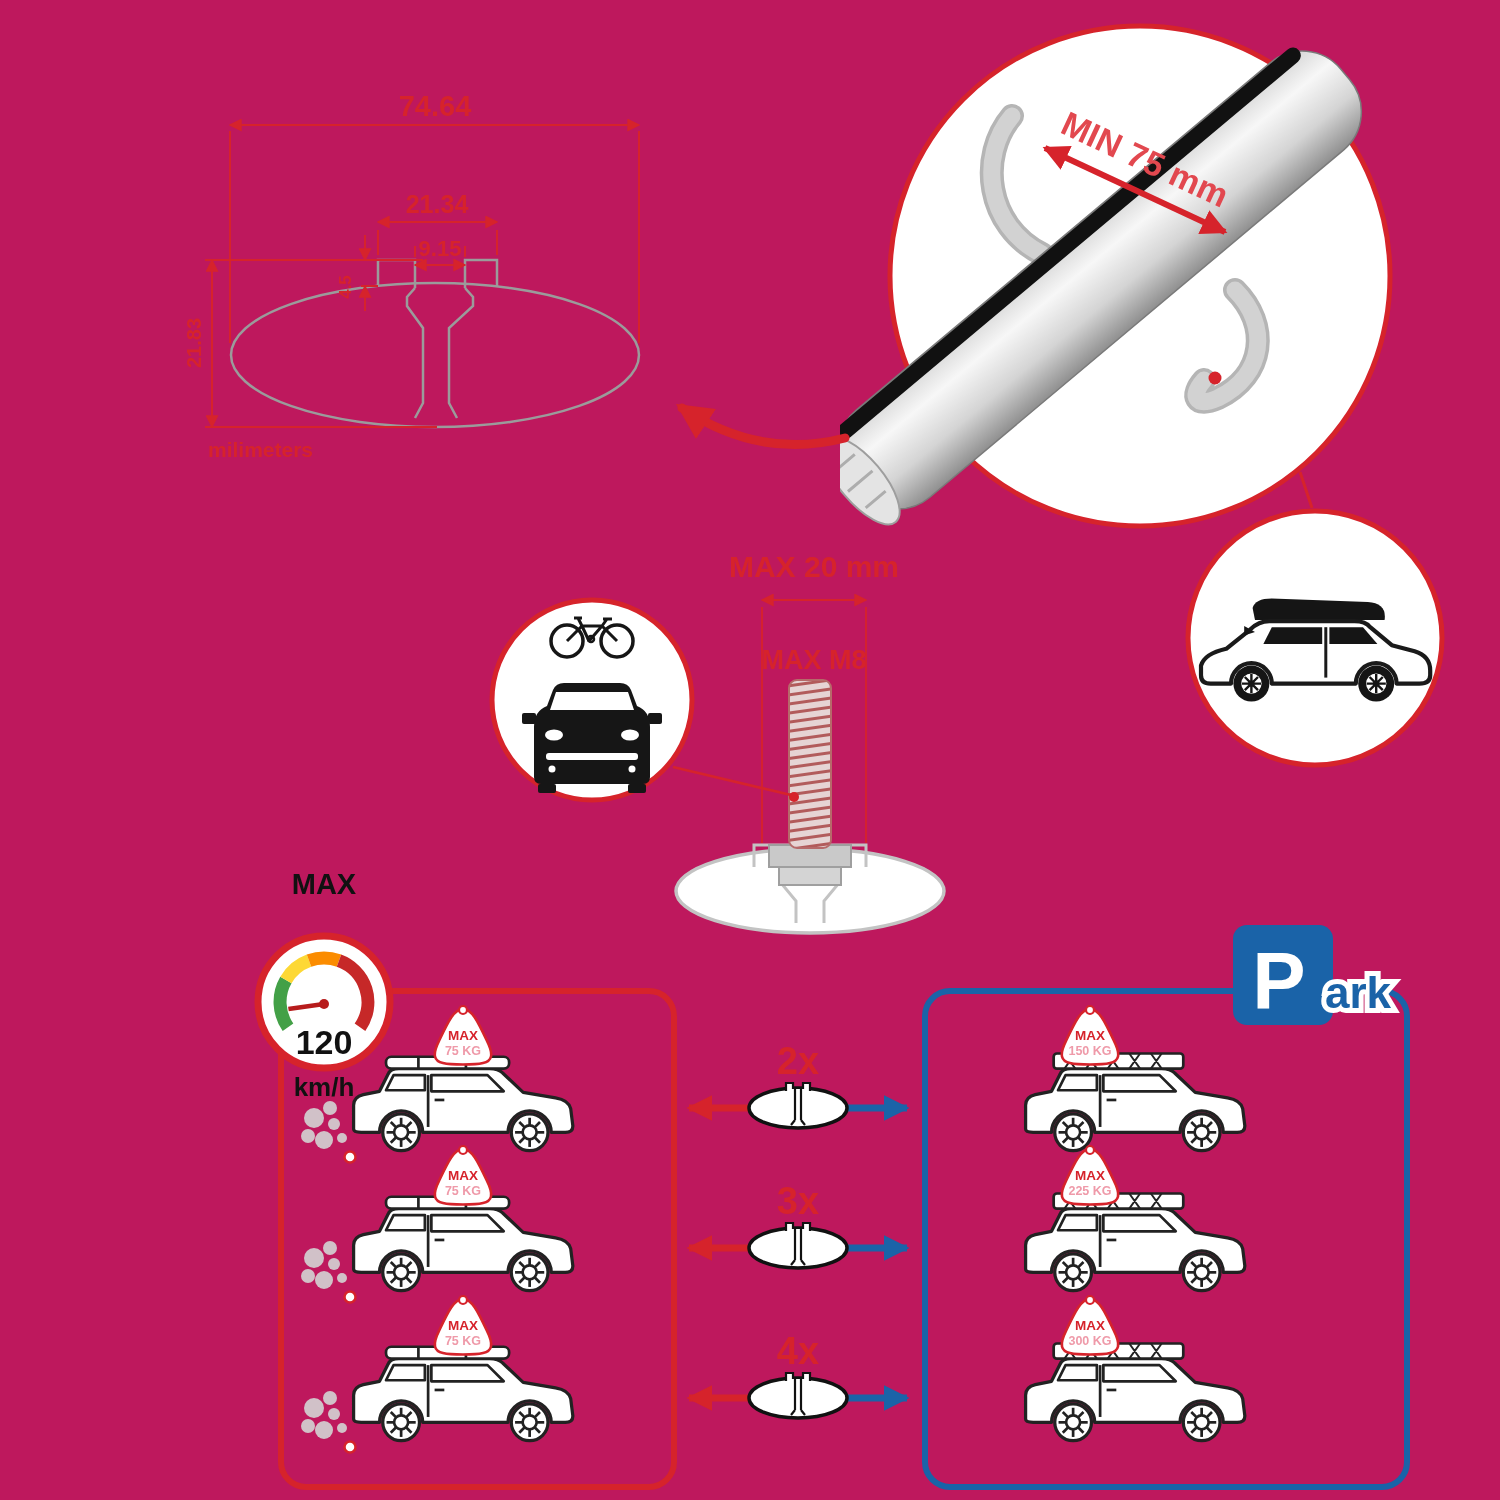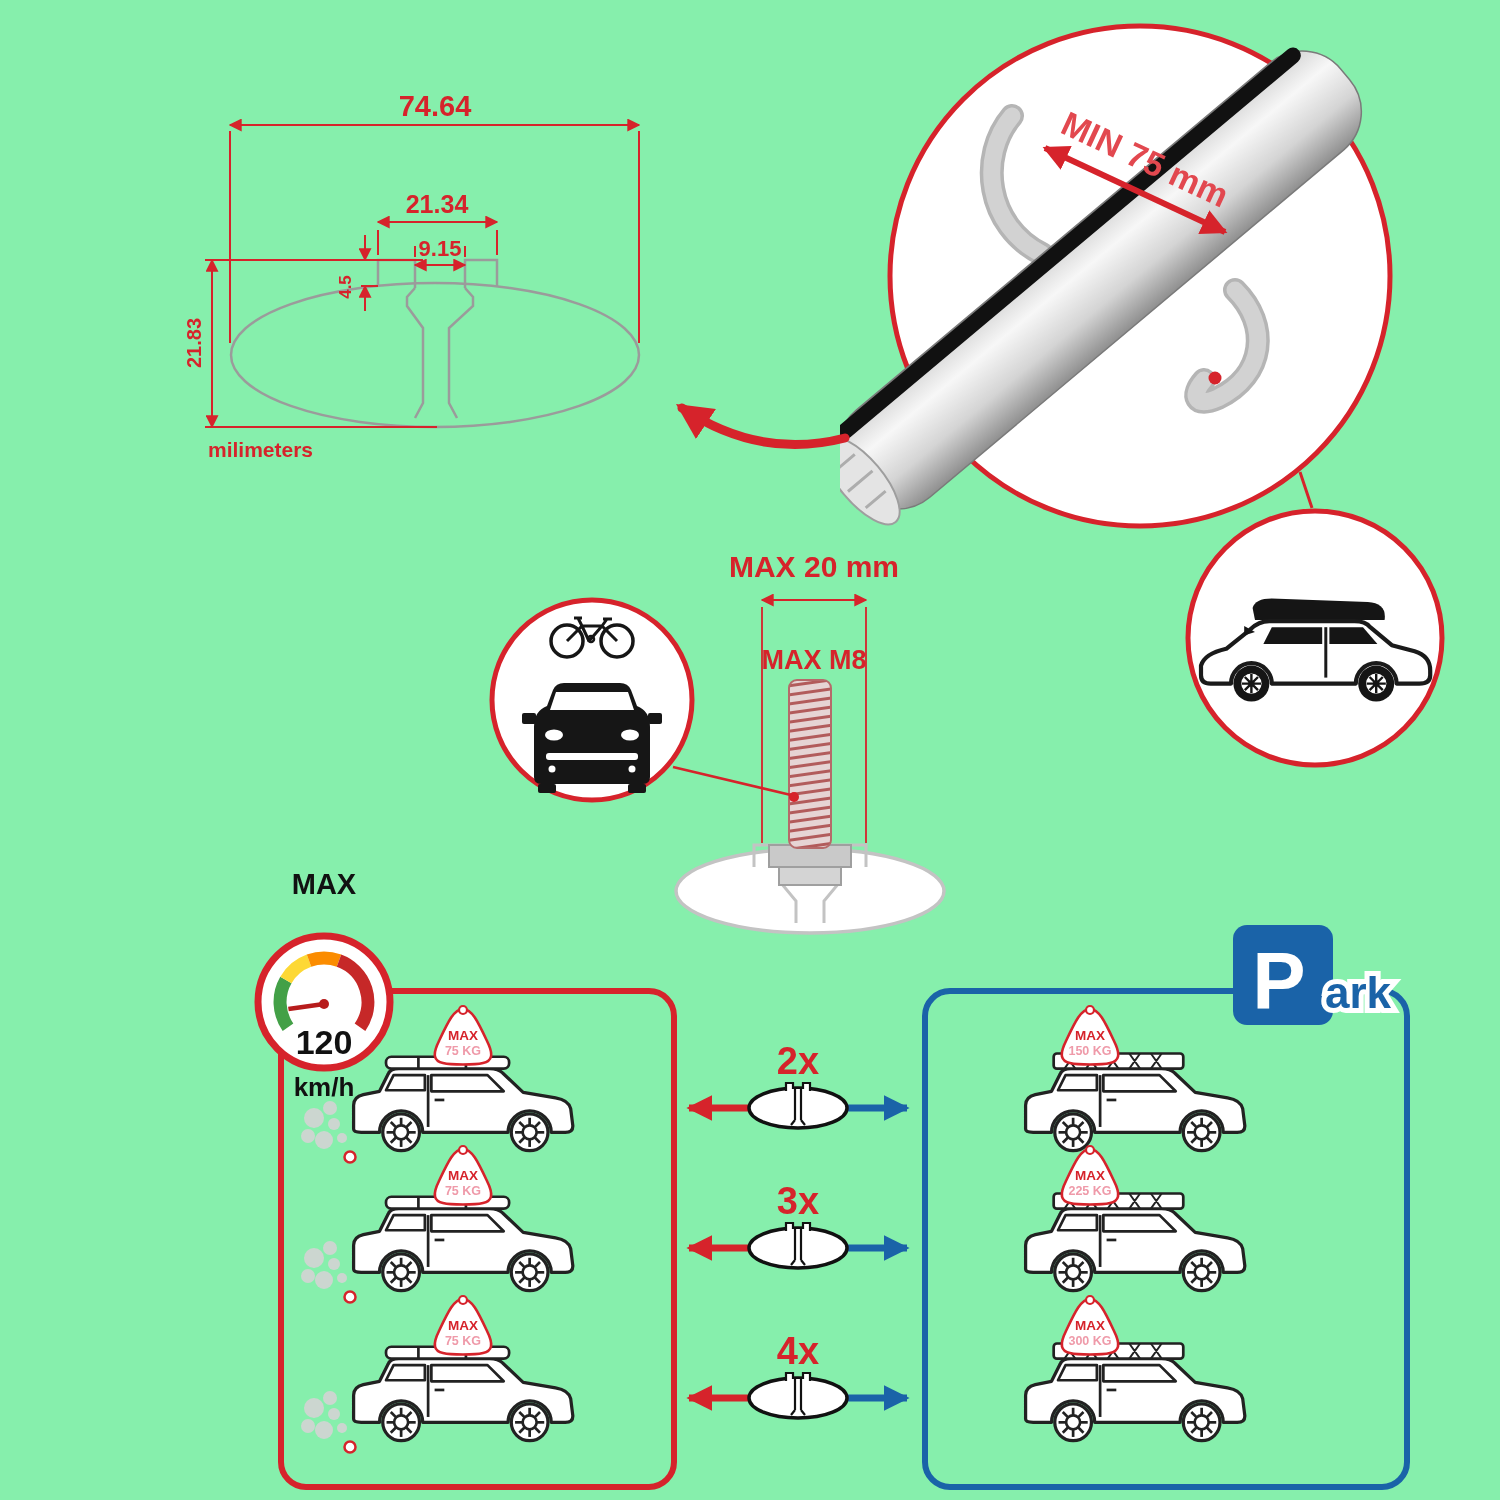--- a/index.html
+++ b/index.html
@@ -1,16 +1,16 @@
 <!DOCTYPE html>
 <html><head>
 <meta charset="utf-8">
 <style>
   html,body{margin:0;padding:0;background:#fff;}
-  .stage{position:relative;width:1500px;height:1500px;background:#86efac;overflow:hidden;
+  .stage{position:relative;width:1500px;height:1500px;background:#be185d;overflow:hidden;
          font-family:"Liberation Sans",sans-serif;}
   .abs{position:absolute;}
   svg text{font-family:"Liberation Sans",sans-serif;}
   .red-box{position:absolute;border:6px solid #d6232b;border-radius:28px;background:transparent;}
   .blue-box{position:absolute;border:6px solid #1a63a8;border-radius:28px;background:transparent;}
 </style>
 </head>
 <body>
 
 <div class="stage">

